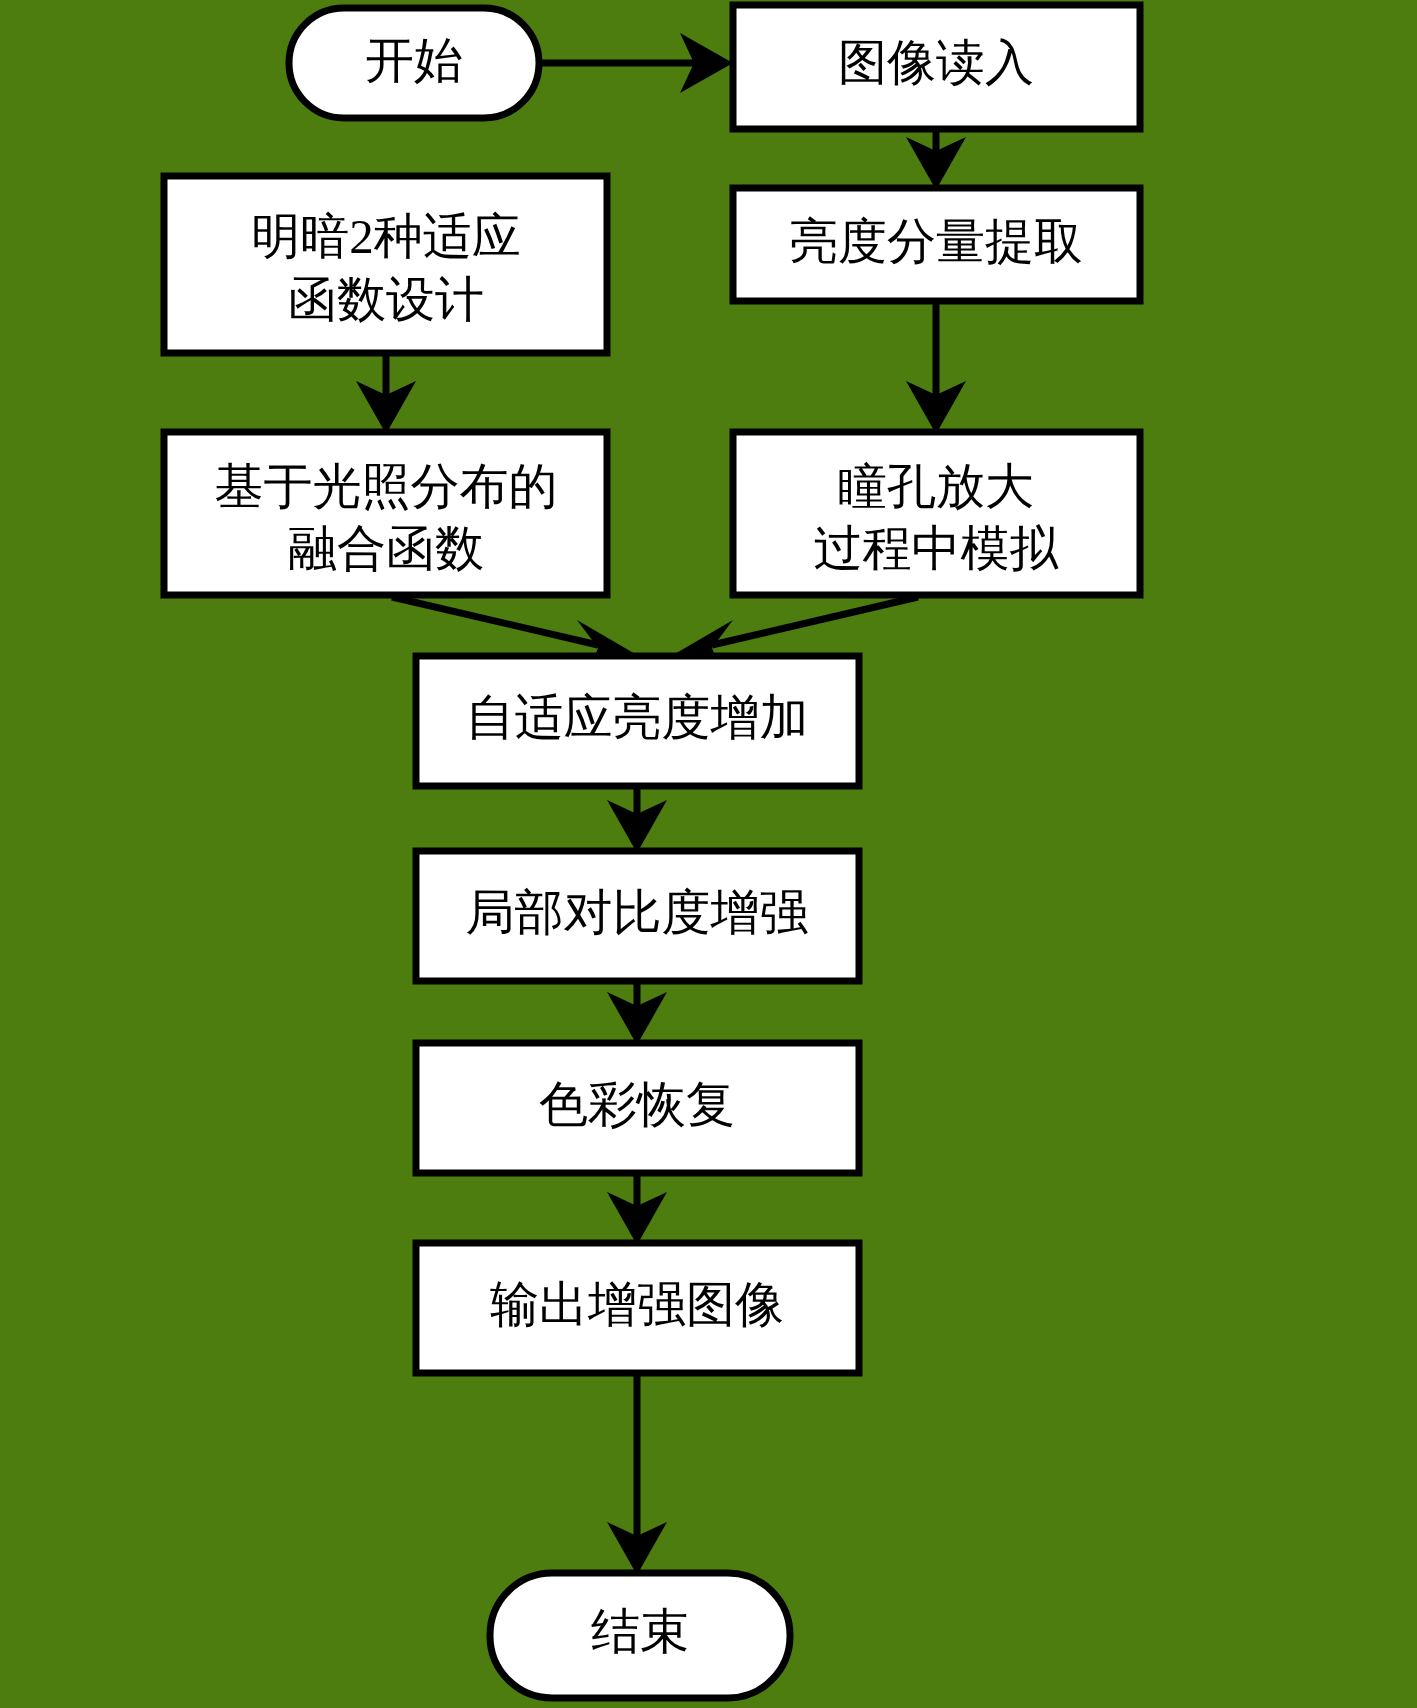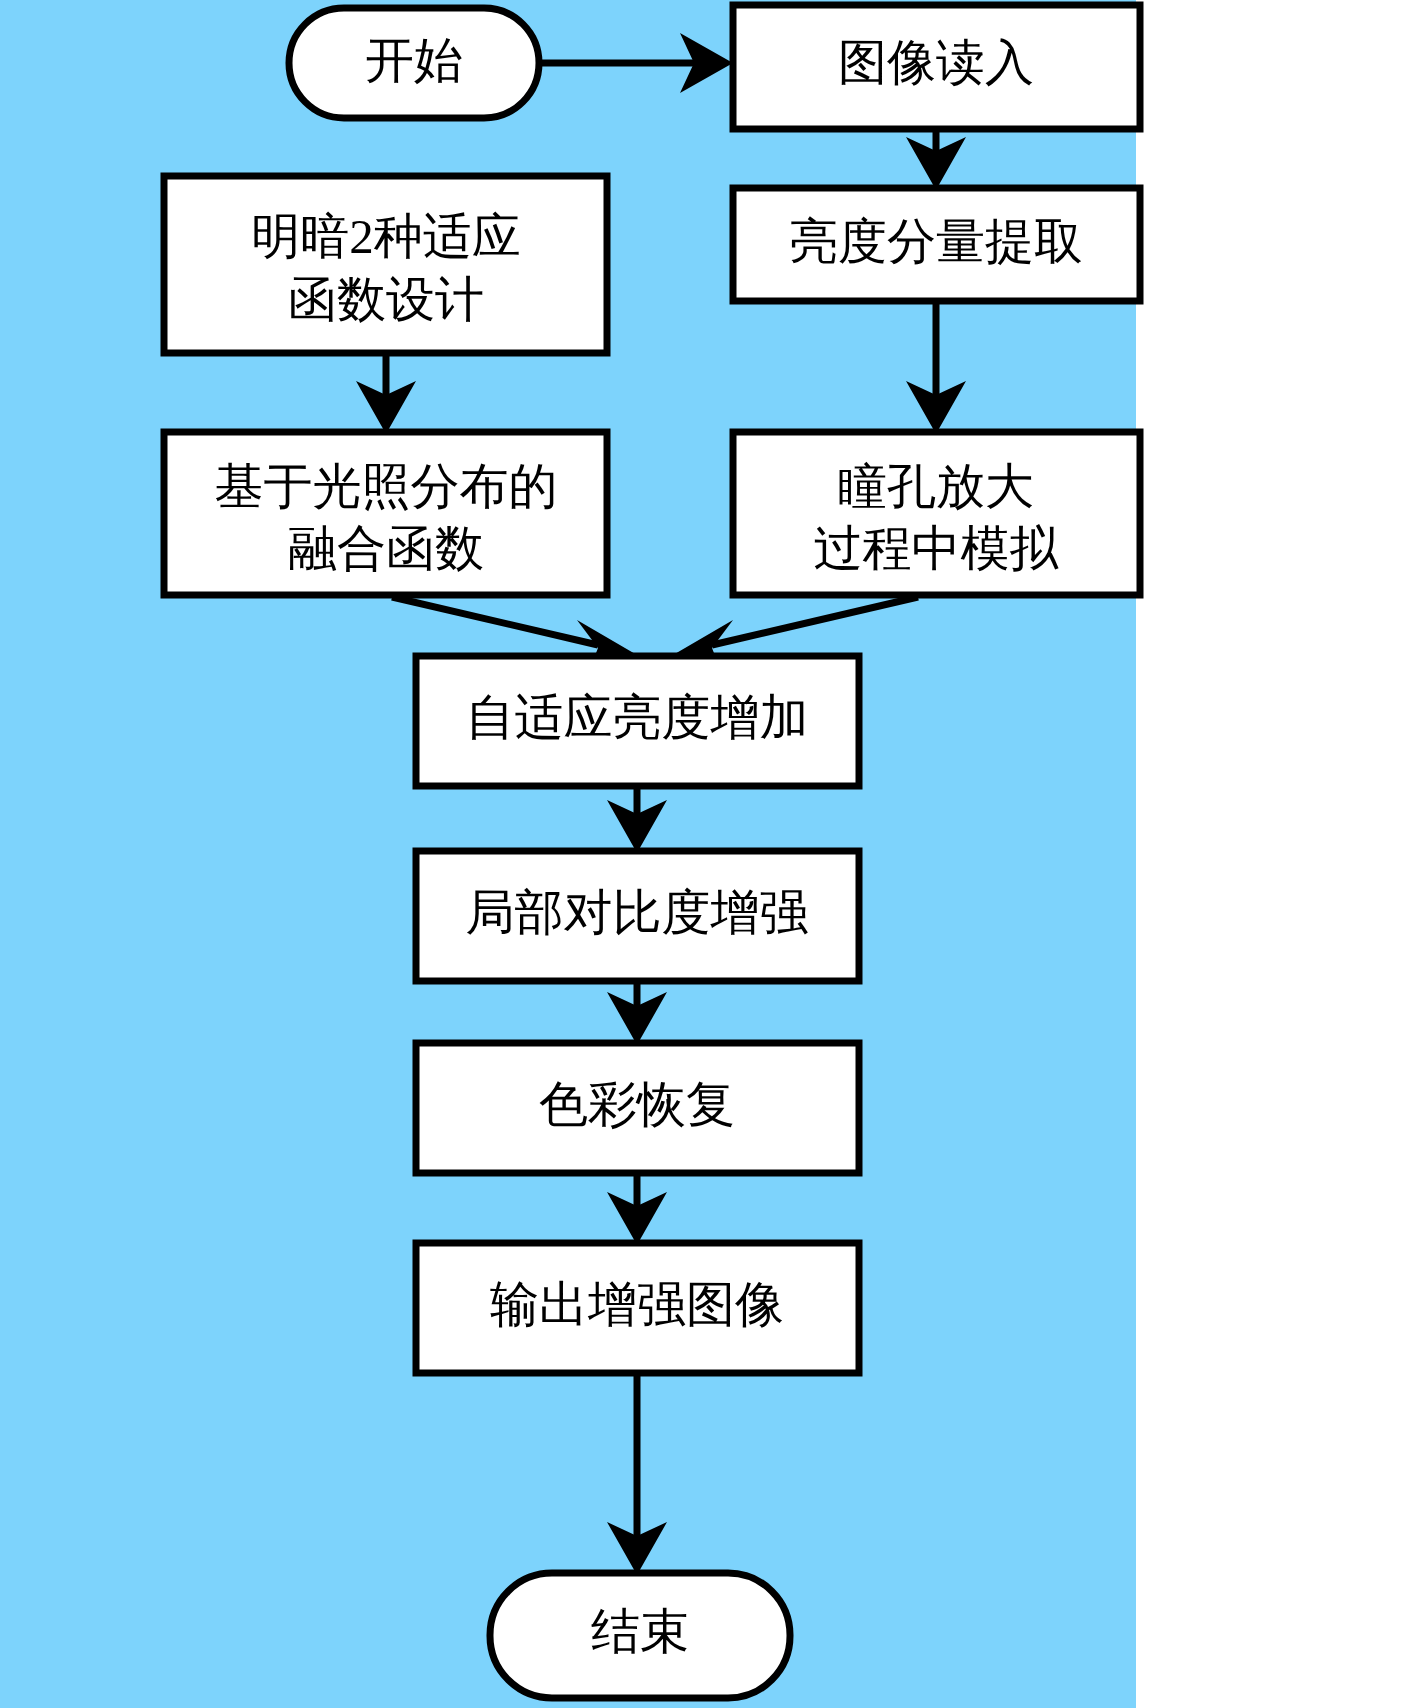--- a/index.html
+++ b/index.html
@@ -8,23 +8,23 @@
     background: #ffffff;
   }
   body {
     width: 1417px;
     height: 1708px;
     font-family: "Liberation Serif", "DejaVu Serif", serif;
     overflow: hidden;
   }
   #flowchart-root {
     position: relative;
-    width: 1136px;
+    width: 1417px;
     height: 1708px;
-    background: #7dd3fc;
+    background: #4d7c0f;
   }
   svg.chart-svg {
     position: absolute;
     top: 0;
     left: 0;
     width: 1417px;
     height: 1708px;
     display: block;
   }
   .node-text {

